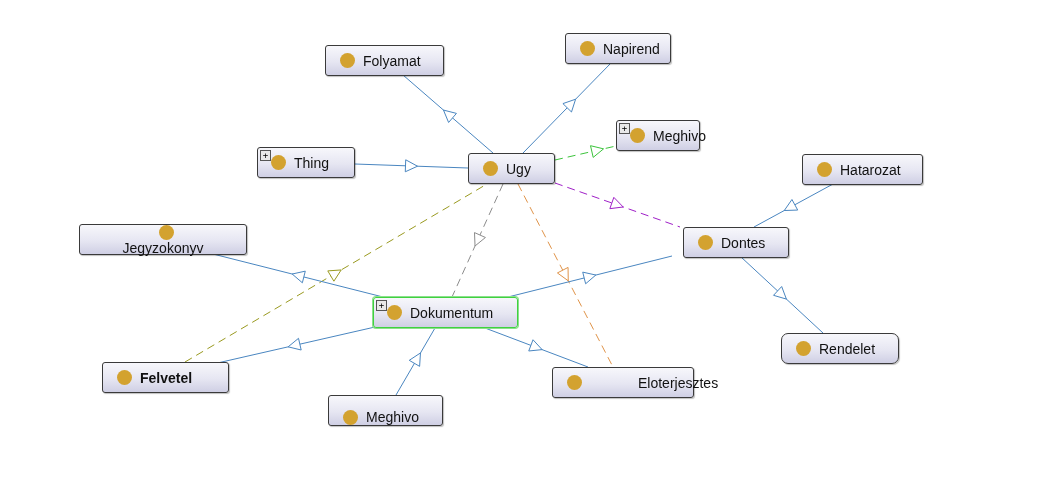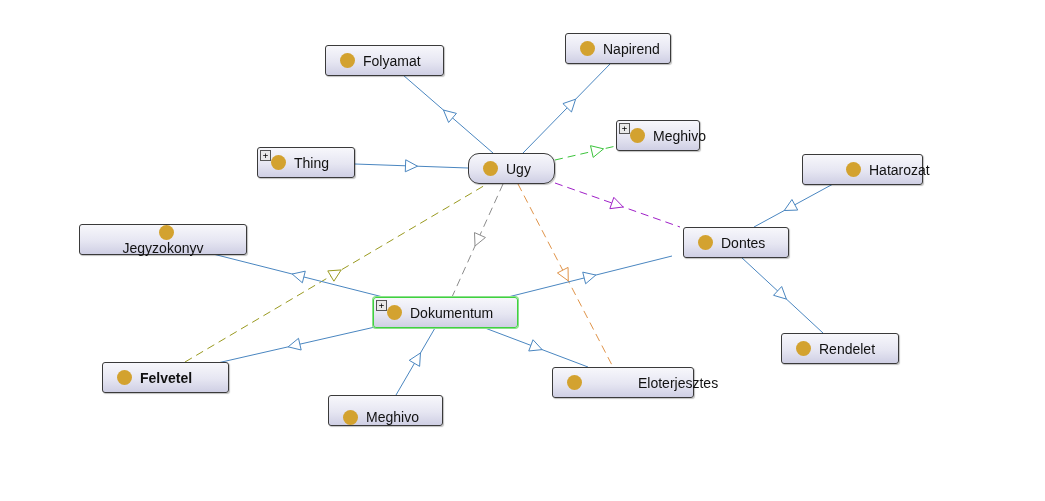--- a/index.html
+++ b/index.html
@@ -93,47 +93,47 @@
   </div>
   <div class="node" id="n-Napirend" style="left: 565px; top: 33px; width: 106px;">
     <span class="dot"></span>
     <span class="label">Napirend</span>
   </div>
   <div class="node has-expand" id="n-Thing" style="left: 257px; top: 147px; width: 98px;">
     <span class="expand">+</span>
     <span class="dot"></span>
     <span class="label">Thing</span>
   </div>
-  <div class="node" id="n-Ugy" style="left: 468px; top: 153px; width: 87px; border-radius: 11px;">
+  <div class="node" id="n-Ugy" style="left: 468px; top: 153px; width: 87px;">
     <span class="dot"></span>
     <span class="label">Ugy</span>
   </div>
   <div class="node has-expand" id="n-Testulet" style="left: 616px; top: 120px; width: 84px;">
     <span class="expand">+</span>
     <span class="dot"></span>
     <span class="label">Meghivo</span>
   </div>
-  <div class="node" id="n-Hatarozat" style="left: 802px; top: 154px; width: 121px; padding-left: 29px;">
+  <div class="node" id="n-Hatarozat" style="left: 802px; top: 154px; width: 121px;">
     <span class="dot"></span>
     <span class="label">Hatarozat</span>
   </div>
   <div class="node" id="n-Jegyzokonyv" style="left: 79px; top: 224px; width: 168px; flex-direction: column;">
     <span class="dot"></span>
     <span class="label">Jegyzokonyv</span>
   </div>
   <div class="node" id="n-Dontes" style="left: 683px; top: 227px; width: 106px;">
     <span class="dot"></span>
     <span class="label">Dontes</span>
   </div>
   <div class="node has-expand selected" id="n-Dokumentum" style="left: 373px; top: 297px; width: 145px;">
     <span class="expand">+</span>
     <span class="dot"></span>
     <span class="label">Dokumentum</span>
   </div>
-  <div class="node" id="n-Rendelet" style="left: 781px; top: 333px; width: 118px;">
+  <div class="node" id="n-Rendelet" style="left: 781px; top: 333px; width: 118px; border-radius: 7px;">
     <span class="dot"></span>
     <span class="label">Rendelet</span>
   </div>
   <div class="node" id="n-Felvetel" style="left: 102px; top: 362px; width: 127px; font-weight: bold;">
     <span class="dot"></span>
     <span class="label">Felvetel</span>
   </div>
   <div class="node" id="n-Eloterjesztes" style="left: 552px; top: 367px; width: 142px; gap: 48px;">
     <span class="dot"></span>
     <span class="label">Eloterjesztes</span>

